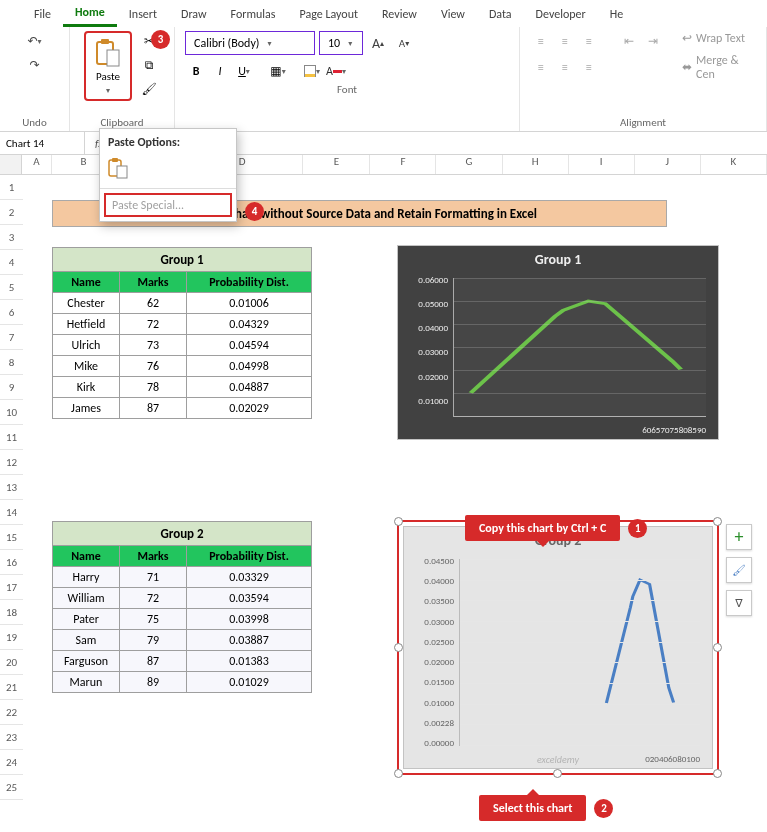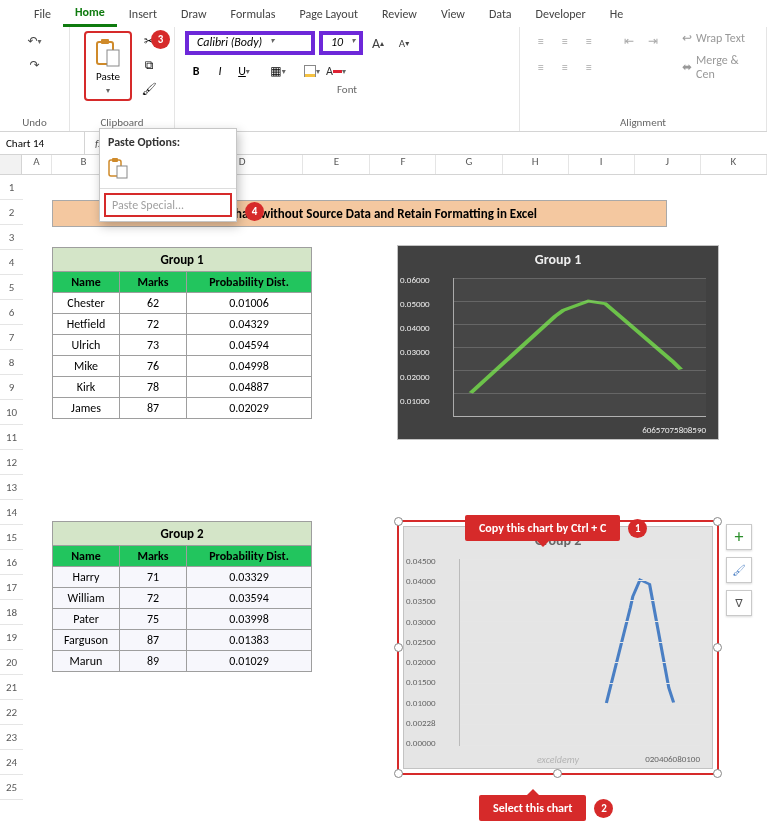--- a/index.html
+++ b/index.html
@@ -70,25 +70,25 @@
   .paste-popup-divider { height:1px; background:#ddd; margin:0;}
   .paste-special {
     margin:4px;
     padding:3px 6px;
     border:2px solid #d62a2a;
     color:#a0a0a0;
   }
   
   .font-row { display:flex; gap:4px; align-items:center; padding-bottom:6px;}
   .font-select {
-    border:4px solid #6d28d9;
+    border:1px solid #6d28d9;
     height:24px;
-    display:flex; 
+    display:flex; align-items:center;
     padding:0 6px 0 8px; gap:8px;
-    font-size:12px; background:#fff;font-style:italic;
+    font-size:12px; background:#fff;
   }
   .format-row { display:flex; gap:2px; align-items:center;}
   .format-row .mini { border:1px solid transparent; border-radius:2px;}
   
   .callout {
     width:19px; height:19px; border-radius:50%;
     background:#d62a2a; color:#fff; font-weight:700;
     display:flex; align-items:center; justify-content:center;
     font-size:11px; position:absolute;
   }
@@ -145,21 +145,21 @@
   .chart2-wrap { left:374px; top:345px; width:322px; height:255px; border:2px solid #d62a2a;}
   .chart2 { position:absolute; inset:4px; background:#e5e5e5; border:1px solid #c3c3c3;}
   .ctitle { text-align:center; font-size:14px; font-weight:600; padding:5px 0;}
   .ctitle.dark{ color:#eee;}
   .ctitle.light{ color:#666;}
   .plot {
     position:absolute; left:55px; right:12px; top:32px; bottom:22px;
   }
   .chart1 .plot { background:#464646; border-left:1px solid #aaa; border-bottom:1px solid #aaa;}
   .chart2 .plot { border-left:1px solid #bbb; border-bottom:1px solid #bbb;}
-  .ylabels { position:absolute; left:2px; top:28px; bottom:20px; width:48px; display:flex; flex-direction:column; justify-content:space-between; font-size:9px;}
+  .ylabels { position:absolute; left:2px; top:28px; bottom:20px; width:48px; display:flex; flex-direction:column; justify-content:space-between; text-align:right; font-size:9px;}
   .chart1 .ylabels { color:#eee; }
   .chart2 .ylabels { color:#666; }
   .xlabels { position:absolute; left:55px; right:12px; bottom:4px; display:flex; justify-content:flex-end; font-size:9px;}
   .chart1 .xlabels { color:#eee;}
   .chart2 .xlabels { color:#666;}
   .gridline { position:absolute; left:0; right:0; height:0; border-top:1px solid rgba(200,200,200,0.25);}
   .chart2 .gridline{ border-top:1px solid #e6e6e6;}
   svg.line { position:absolute; inset:0; width:100%; height:100%;}
   .sel-handle { position:absolute; width:9px; height:9px; background:#fff; border:1px solid #888; border-radius:50%;}
   .float-btn { position:absolute; width:26px; height:26px; background:#fff; border:1px solid #c9c9c9; display:flex; align-items:center; justify-content:center; box-shadow:0 1px 2px rgba(0,0,0,0.15);}
@@ -433,20 +433,25 @@
             <td class="col-name">William</td>
             <td class="col-marks">72</td>
             <td class="col-prob">0.03594</td>
           </tr>
           <tr>
             <td class="col-name">Pater</td>
             <td class="col-marks">75</td>
             <td class="col-prob">0.03998</td>
           </tr>
           <tr>
+            <td class="col-name">Sam</td>
+            <td class="col-marks">79</td>
+            <td class="col-prob">0.03887</td>
+          </tr>
+          <tr>
             <td class="col-name">Farguson</td>
             <td class="col-marks">87</td>
             <td class="col-prob">0.01383</td>
           </tr>
           <tr>
             <td class="col-name">Marun</td>
             <td class="col-marks">89</td>
             <td class="col-prob">0.01029</td>
           </tr>
         </tbody>

